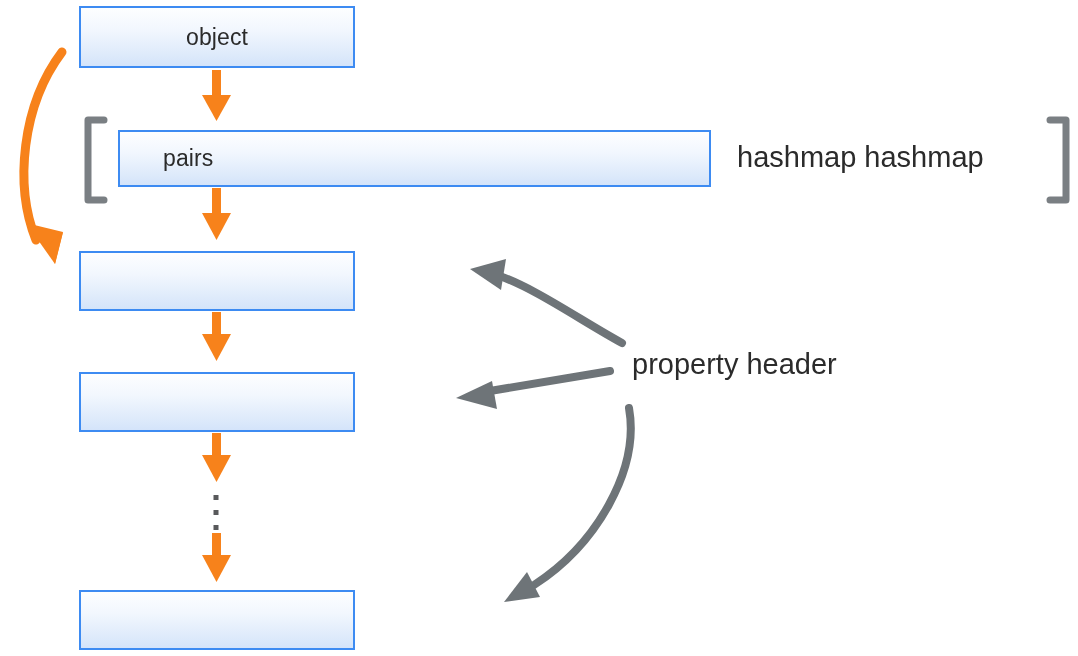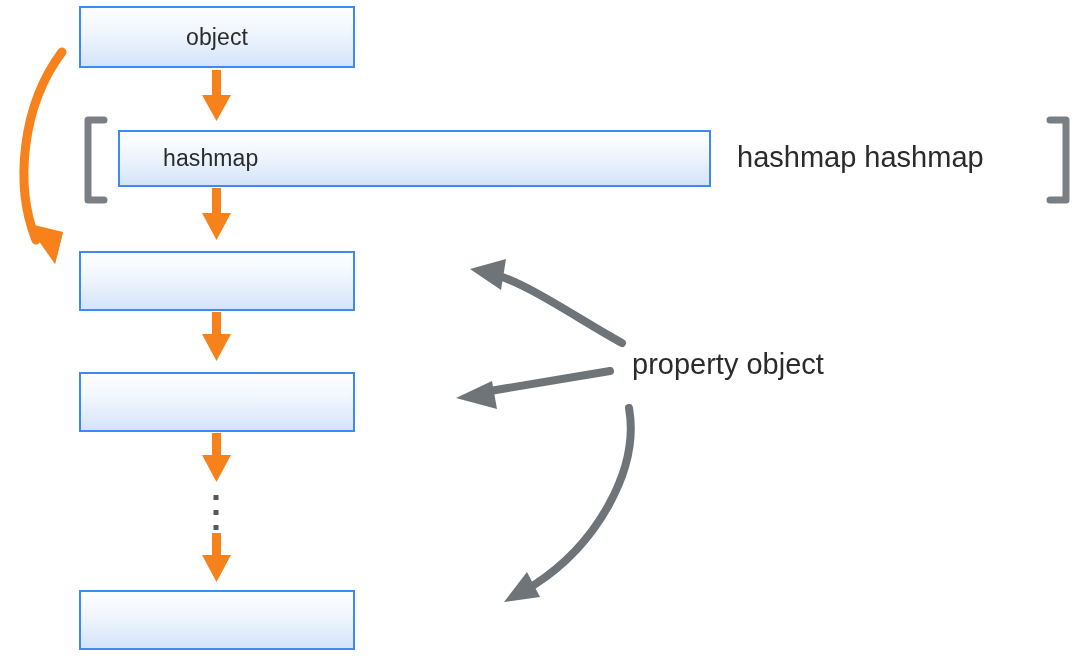--- a/index.html
+++ b/index.html
@@ -136,32 +136,32 @@
       <path d="M504,602 L527,572 L540,597 Z" fill="#6e7478"></path>
     </g>
 
   </svg>
 
   <div class="node-box" style="left:79px; top:6px; width:276px; height:62px;">
     <span class="node-label">object</span>
   </div>
 
   <div class="node-box" style="left:118px; top:130px; width:593px; height:57px; justify-content:flex-start;">
-    <span class="node-label" style="margin-left:43px;">hashmap</span>
+    <span class="node-label" style="margin-left:43px;">pairs</span>
   </div>
 
   <div class="node-box" style="left:79px; top:251px; width:276px; height:60px;">
     <span class="node-label"></span>
   </div>
 
   <div class="node-box" style="left:79px; top:372px; width:276px; height:60px;">
     <span class="node-label"></span>
   </div>
 
   <div class="node-box" style="left:79px; top:590px; width:276px; height:60px;">
     <span class="node-label"></span>
   </div>
 
   <div class="caption" style="left:737px; top:143px;">hashmap hashmap</div>
 
-  <div class="caption" style="left:632px; top:350px;">property object</div>
+  <div class="caption" style="left:632px; top:350px;">property header</div>
 
 </div>
 
 </body></html>

